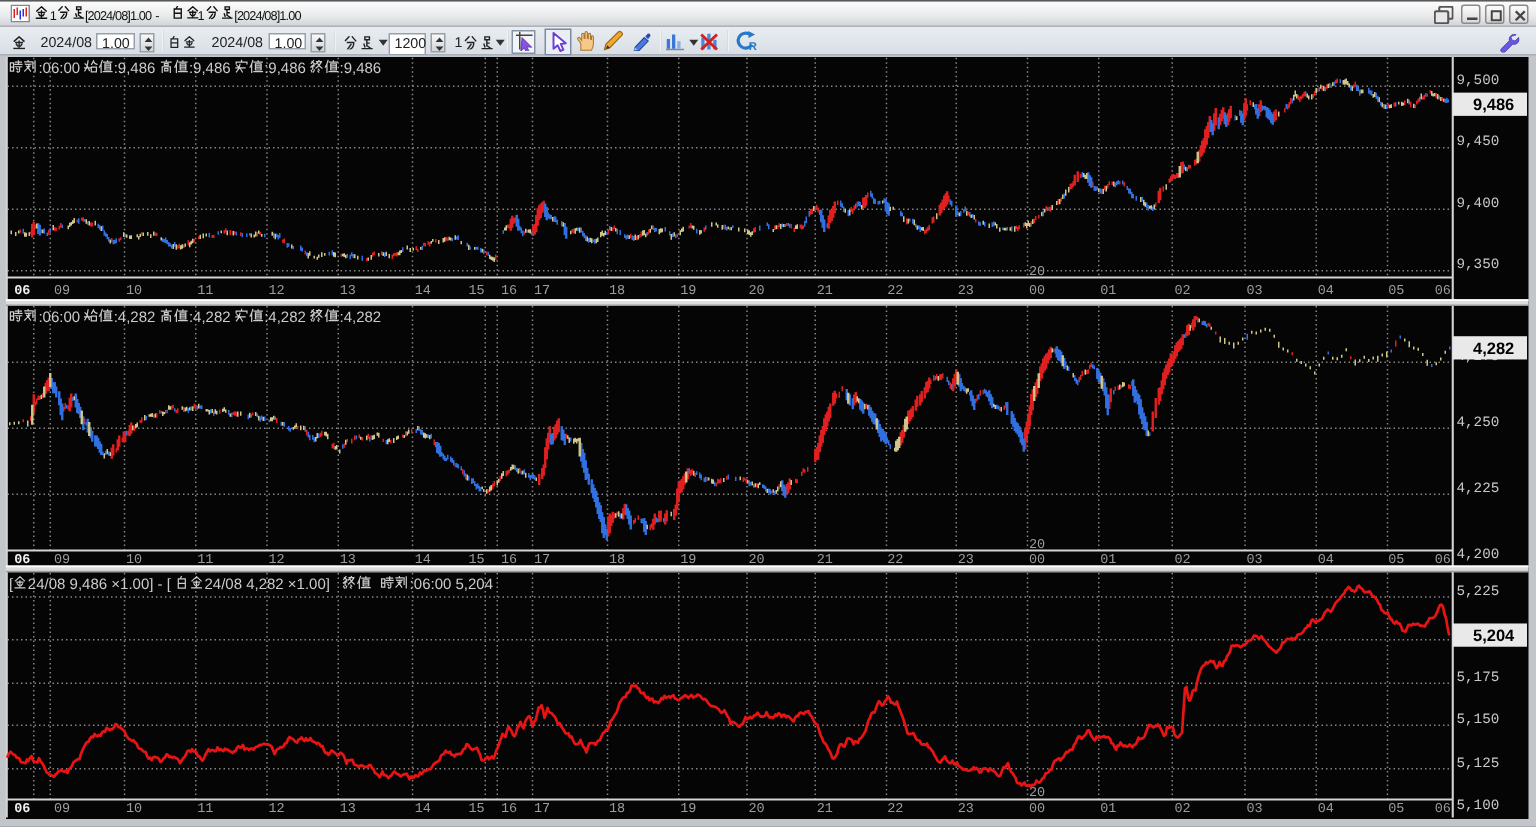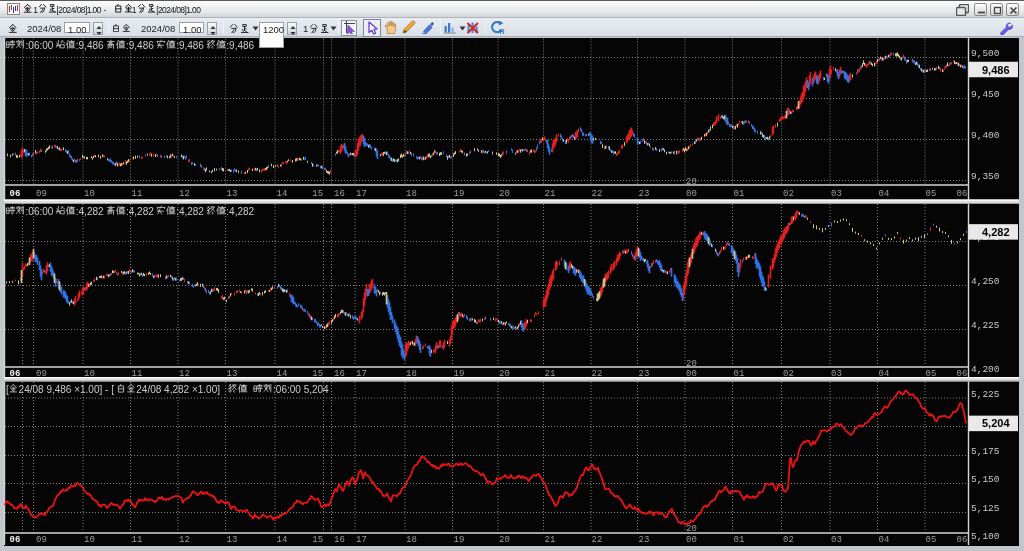--- a/index.html
+++ b/index.html
@@ -385,21 +385,21 @@
     <div style="position:absolute;left:222.9px;top:20px;width:1px;height:14px;background:#9aa2ac;border-right:1px solid #f0f3f6"></div>
     <svg style="position:absolute;left:229px;top:23.5px" width="9.5" height="9.5" viewBox="0 0 100 100">
       <path d="M38 6 L14 32 M62 6 L86 34 M28 46 H72 M72 46 C72 76 62 88 46 94 M52 60 L30 92" fill="none" stroke="#222" stroke-width="10" stroke-linecap="square"></path>
     </svg>
     <svg style="position:absolute;left:239.5px;top:23.5px" width="9.5" height="9.5" viewBox="0 0 100 100">
       <path d="M34 6 H66 V26 H34 Z M48 32 V68 M48 50 H64 M28 58 L34 76 M48 68 L74 86 M16 90 H84" fill="none" stroke="#222" stroke-width="10" stroke-linecap="square"></path>
     </svg>
     <svg style="position:absolute;left:251.5px;top:26px" width="7" height="5" viewBox="0 0 7 5">
       <path d="M0.5 0.5h6L3.5 4.5z" fill="#333"></path>
     </svg>
-    <div style="position:absolute;left:259px;top:21.5px;width:25px;height:26px;background:#fff;border:1px solid #9aa0a8;font-size:9.5px;padding:1px 0 0 3px;color:#222">1200</div>
+    <div style="position:absolute;left:259px;top:21.5px;width:25px;height:15px;background:#fff;border:1px solid #9aa0a8;font-size:9.5px;padding:1px 0 0 3px;color:#222">1200</div>
     <div style="position:absolute;left:287px;top:21.5px;width:10px;height:13px;background:linear-gradient(#f8f8f8,#d0d4d8);border:1px solid #9aa0a8"><svg width="10" height="13" viewBox="0 0 10 13">
         <path d="M5 2l2.6 3H2.4z" fill="#333"></path>
         <path d="M5 11L2.4 8h5.2z" fill="#333"></path>
       </svg></div>
     <div style="position:absolute;left:303px;top:23px;font-size:9.5px;color:#222">1</div>
     <svg style="position:absolute;left:309px;top:23.5px" width="9.5" height="9.5" viewBox="0 0 100 100">
       <path d="M38 6 L14 32 M62 6 L86 34 M28 46 H72 M72 46 C72 76 62 88 46 94 M52 60 L30 92" fill="none" stroke="#222" stroke-width="10" stroke-linecap="square"></path>
     </svg>
     <svg style="position:absolute;left:319.5px;top:23.5px" width="9.5" height="9.5" viewBox="0 0 100 100">
       <path d="M34 6 H66 V26 H34 Z M48 32 V68 M48 50 H64 M28 58 L34 76 M48 68 L74 86 M16 90 H84" fill="none" stroke="#222" stroke-width="10" stroke-linecap="square"></path>

